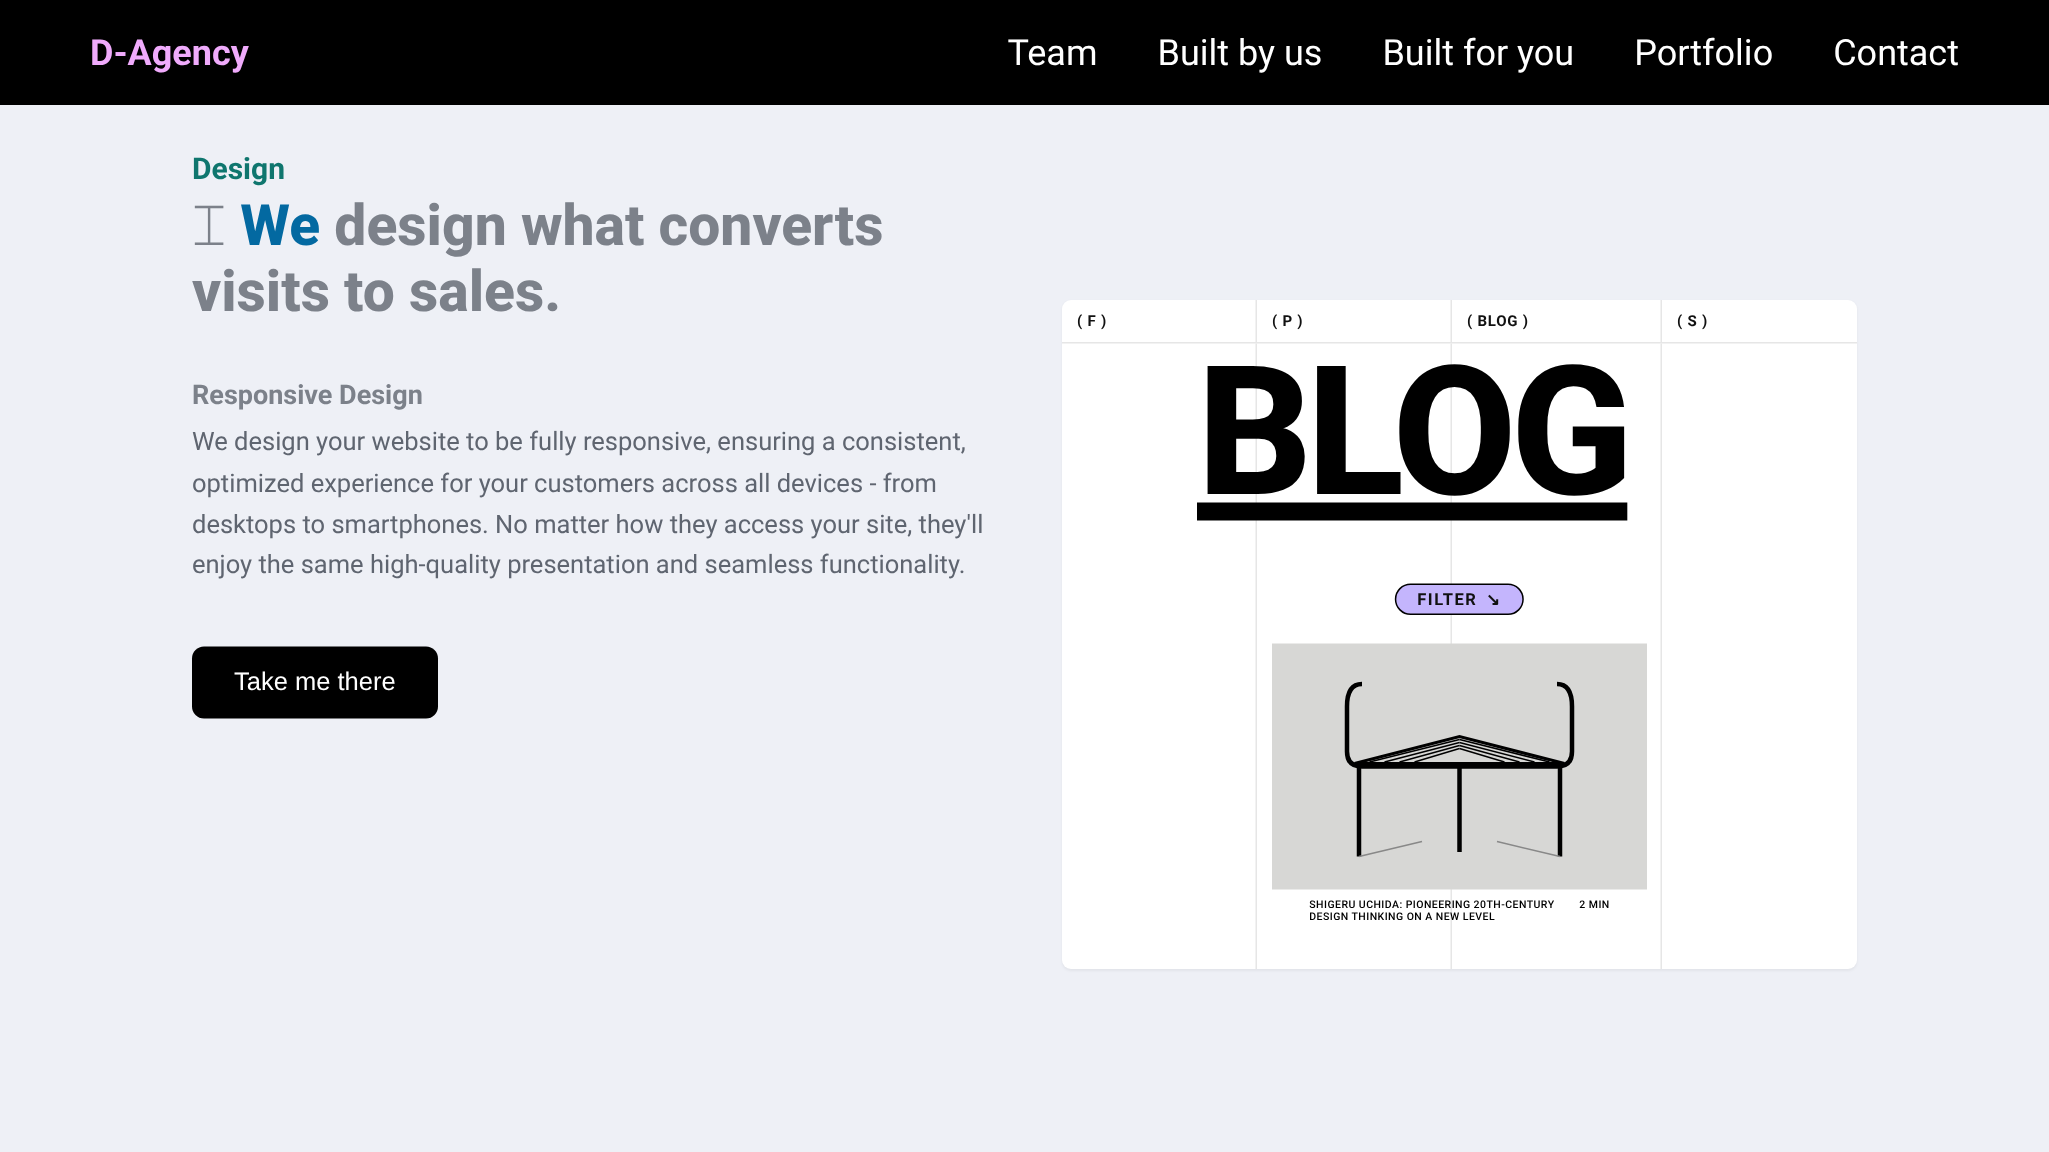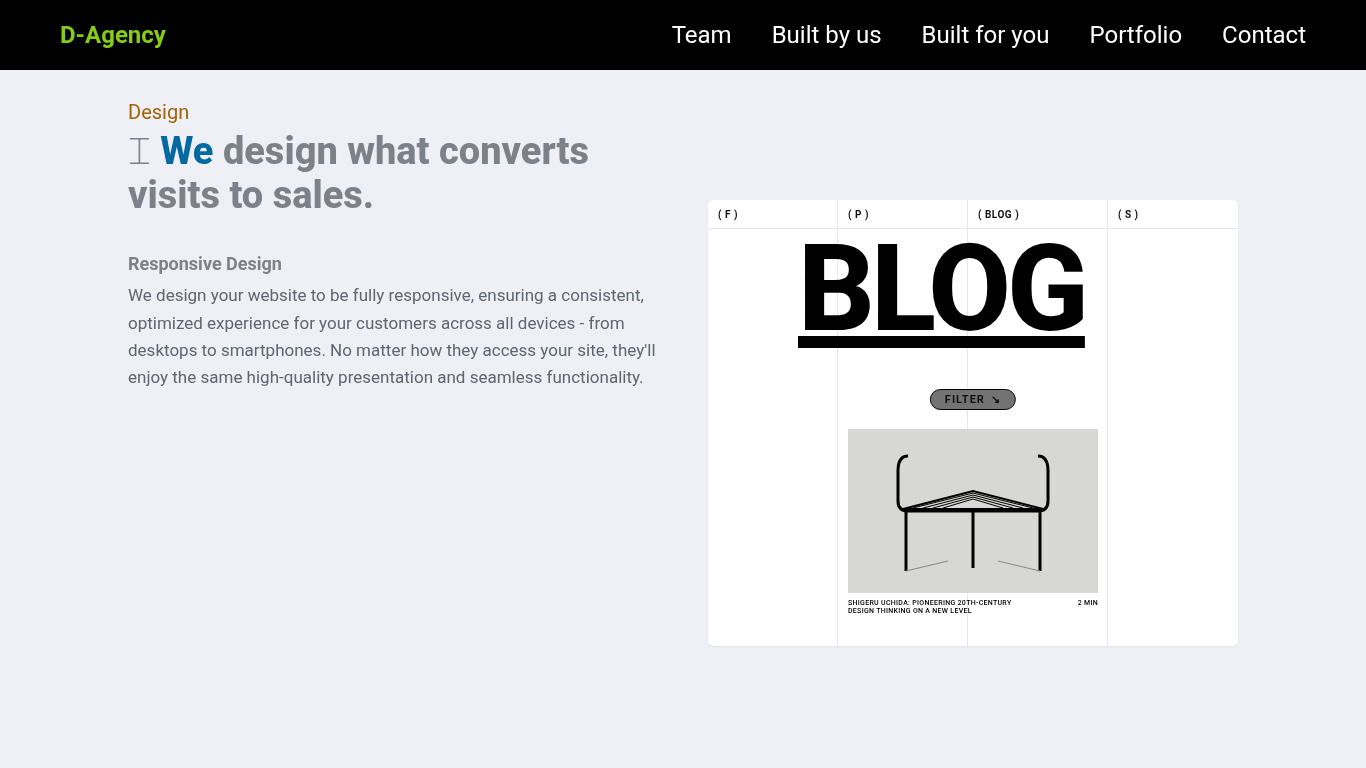--- a/index.html
+++ b/index.html
@@ -13,21 +13,21 @@
   }
   header {
     background: #000;
     height: 70px;
     display: flex;
     align-items: center;
     justify-content: space-between;
     padding: 0 60px;
   }
   .brand {
-    color: #84cc16;
+    color: #f0abfc;
     font-size: 24px;
     font-weight: 700;
   }
   nav {
     display: flex;
     gap: 40px;
   }
   nav a {
     color: #fff;
     text-decoration: none;
@@ -38,22 +38,22 @@
   main {
     display: flex;
     padding: 30px 60px 0 128px;
     gap: 40px;
   }
   .left {
     flex: 0 0 540px;
     max-width: 540px;
   }
   .eyebrow {
-    color: #a16207;
-    font-weight: 400;
+    color: #0f766e;
+    font-weight: 700;
     font-size: 20px;
     margin-bottom: 6px;
   }
   h1 {
     font-size: 38px;
     font-weight: 800;
     color: #7c818a;
     line-height: 1.15;
     margin-bottom: 36px;
   }
@@ -156,40 +156,40 @@
     transform: translateX(-50%);
     border: 1px solid #000;
     border-radius: 999px;
     padding: 3px 14px;
     font-size: 11px;
     font-weight: 700;
     letter-spacing: 1px;
     display: flex;
     align-items: center;
     gap: 6px;
-    background: #737373;
+    background: #c4b5fd;
     cursor: pointer;
   }
   .card {
     position: absolute;
     top: 200px;
     left: 140px;
     width: 250px;
   }
   .card-img {
     width: 250px;
     height: 164px;
     background: #d7d7d5;
     display: flex;
     align-items: center;
     justify-content: center;
   }
   .card-meta {
     display: flex;
-    justify-content: space-between;
+    justify-content: center;
     align-items: flex-start;
     margin-top: 6px;
     font-size: 7px;
     letter-spacing: 0.3px;
     line-height: 1.2;
     color: #000;
   }
   .card-title { max-width: 180px; font-weight: 500; }
   .card-time { font-weight: 500; }
   .chair svg { display: block; }
@@ -215,20 +215,21 @@
       <span class="cursor">⌶ </span><span class="type-word">We</span><span class="rest"> design what converts visits to sales.</span>
     </h1>
 
 
 
     <div class="block muted">
       <h3>Responsive Design</h3>
       <p>We design your website to be fully responsive, ensuring a consistent, optimized experience for your customers across all devices - from desktops to smartphones. No matter how they access your site, they'll enjoy the same high-quality presentation and seamless functionality.</p>
     </div>
 
+    <button class="cta">Take me there</button>
   </div>
 
   <div class="right">
     <div class="slide">
       <div class="slide-nav">
         <div>( F )</div>
         <div>( P )</div>
         <div>( BLOG )</div>
         <div>( S )</div>
       </div>

